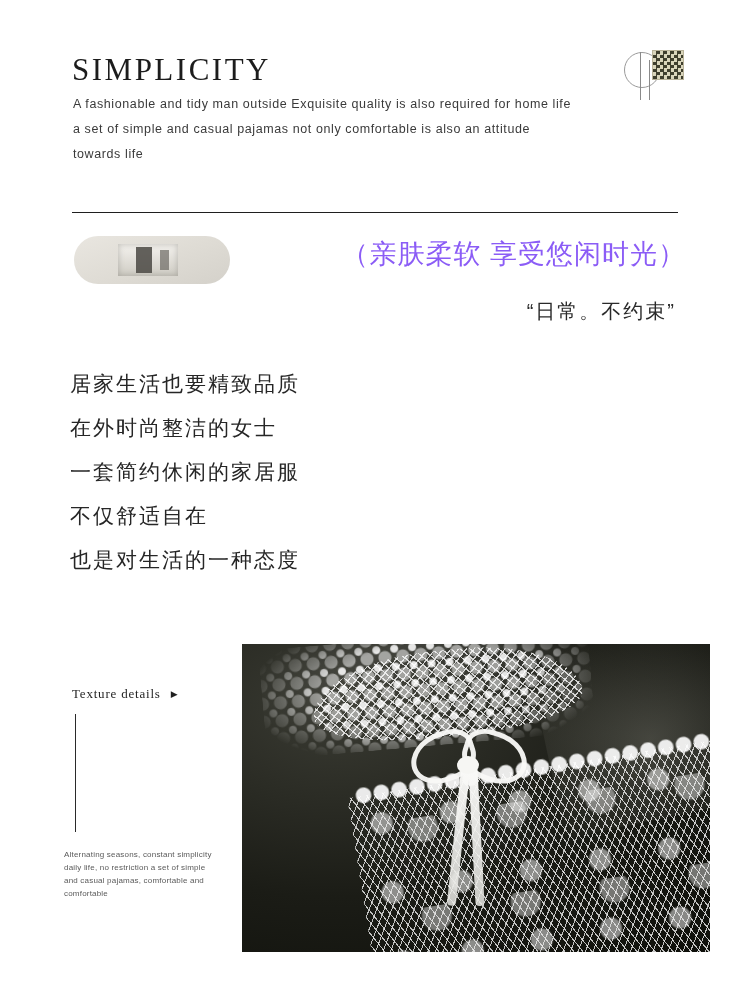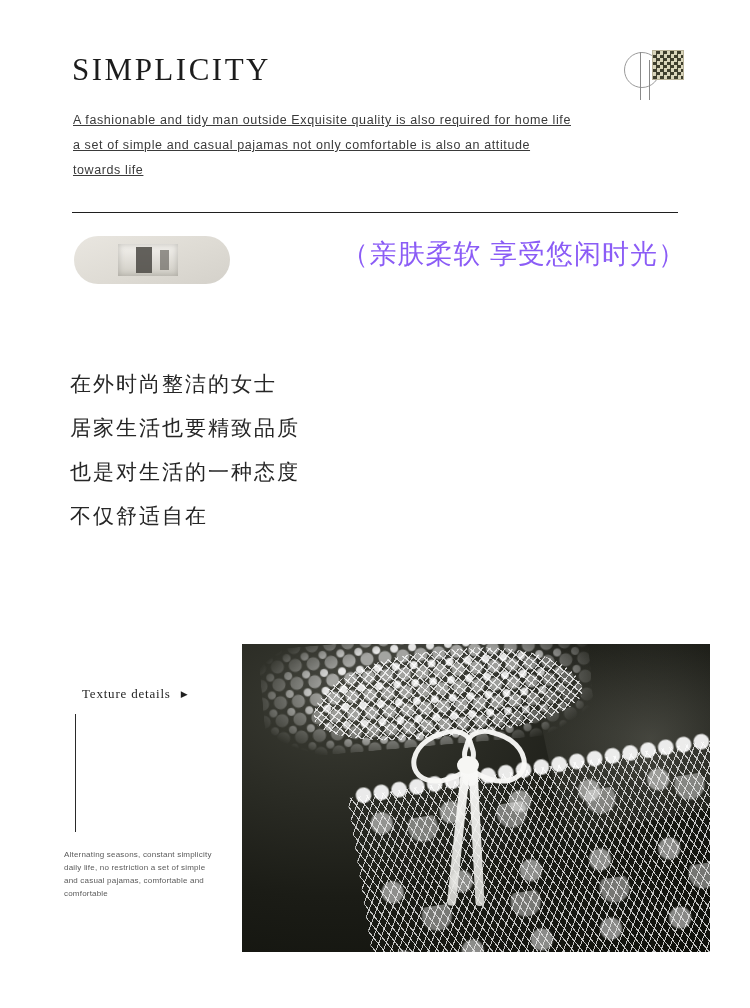--- a/index.html
+++ b/index.html
@@ -30,28 +30,27 @@
     font-family: "Liberation Serif", serif;
     font-size: 31px;
     letter-spacing: 2.5px;
     color: #1c1c1c;
     font-weight: 400;
   }
 
   .brand-paragraph {
     position: absolute;
     left: 73px;
-    top: 108px;
+    top: 92px;
     width: 500px;
     font-family: "Liberation Sans", sans-serif;
     font-size: 12.5px;
     line-height: 25px;
     letter-spacing: 0.6px;
     color: #3a3a3a;
-    text-decoration: underline;
   }
 
   
   .logo-mark {
     position: absolute;
     right: 60px;
     top: 48px;
     width: 72px;
     height: 54px;
   }
@@ -180,21 +179,20 @@
   }
 
   
   .texture-label {
     position: absolute;
     left: 72px;
     top: 686px;
     display: flex;
     align-items: center;
     gap: 10px;
-    margin-left: 10px;
   }
   .texture-label .txt {
     font-family: "Liberation Serif", serif;
     font-size: 13px;
     letter-spacing: 0.8px;
     color: #1f1f1f;
   }
   .texture-label .arrow {
     font-size: 9px;
     color: #1f1f1f;
@@ -354,26 +352,28 @@
     <div class="logo-check"></div>
   </div>
 
   <div class="rule"></div>
 
   <div class="pill-thumb">
     <div class="fold"></div>
   </div>
 
   <div class="headline-cn">（亲肤柔软 享受悠闲时光）</div>
+  <div class="subhead-cn">“日常。不约束”</div>
 
   <div class="cn-lines">
+    <div class="ln">居家生活也要精致品质</div>
     <div class="ln">在外时尚整洁的女士</div>
-    <div class="ln">居家生活也要精致品质</div>
+    <div class="ln">一套简约休闲的家居服</div>
+    <div class="ln">不仅舒适自在</div>
     <div class="ln">也是对生活的一种态度</div>
-    <div class="ln">不仅舒适自在</div>
   </div>
 
   <div class="texture-label">
     <span class="txt">Texture details</span>
     <span class="arrow">▶</span>
   </div>
   <div class="texture-vline"></div>
   <div class="texture-note">Alternating seasons, constant simplicity daily life, no restriction a set of simple and casual pajamas, comfortable and comfortable</div>
 
   <div class="photo">

